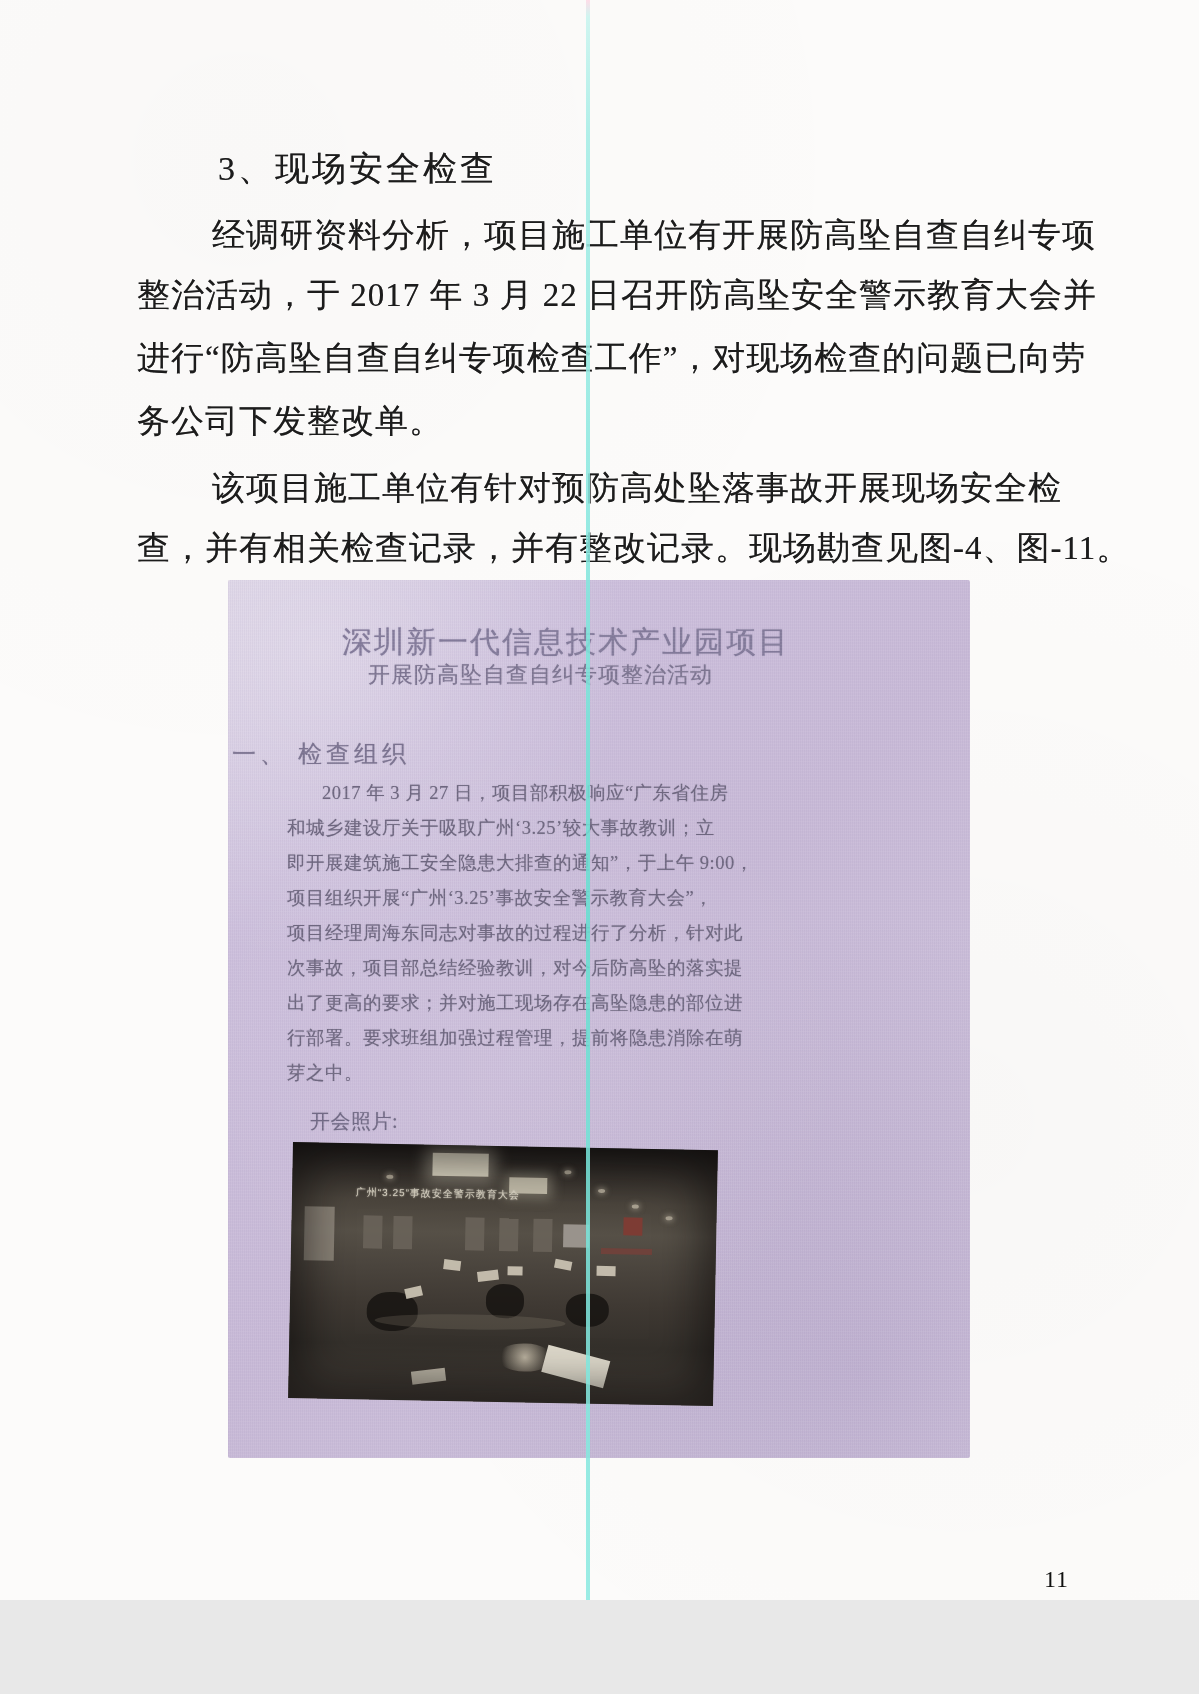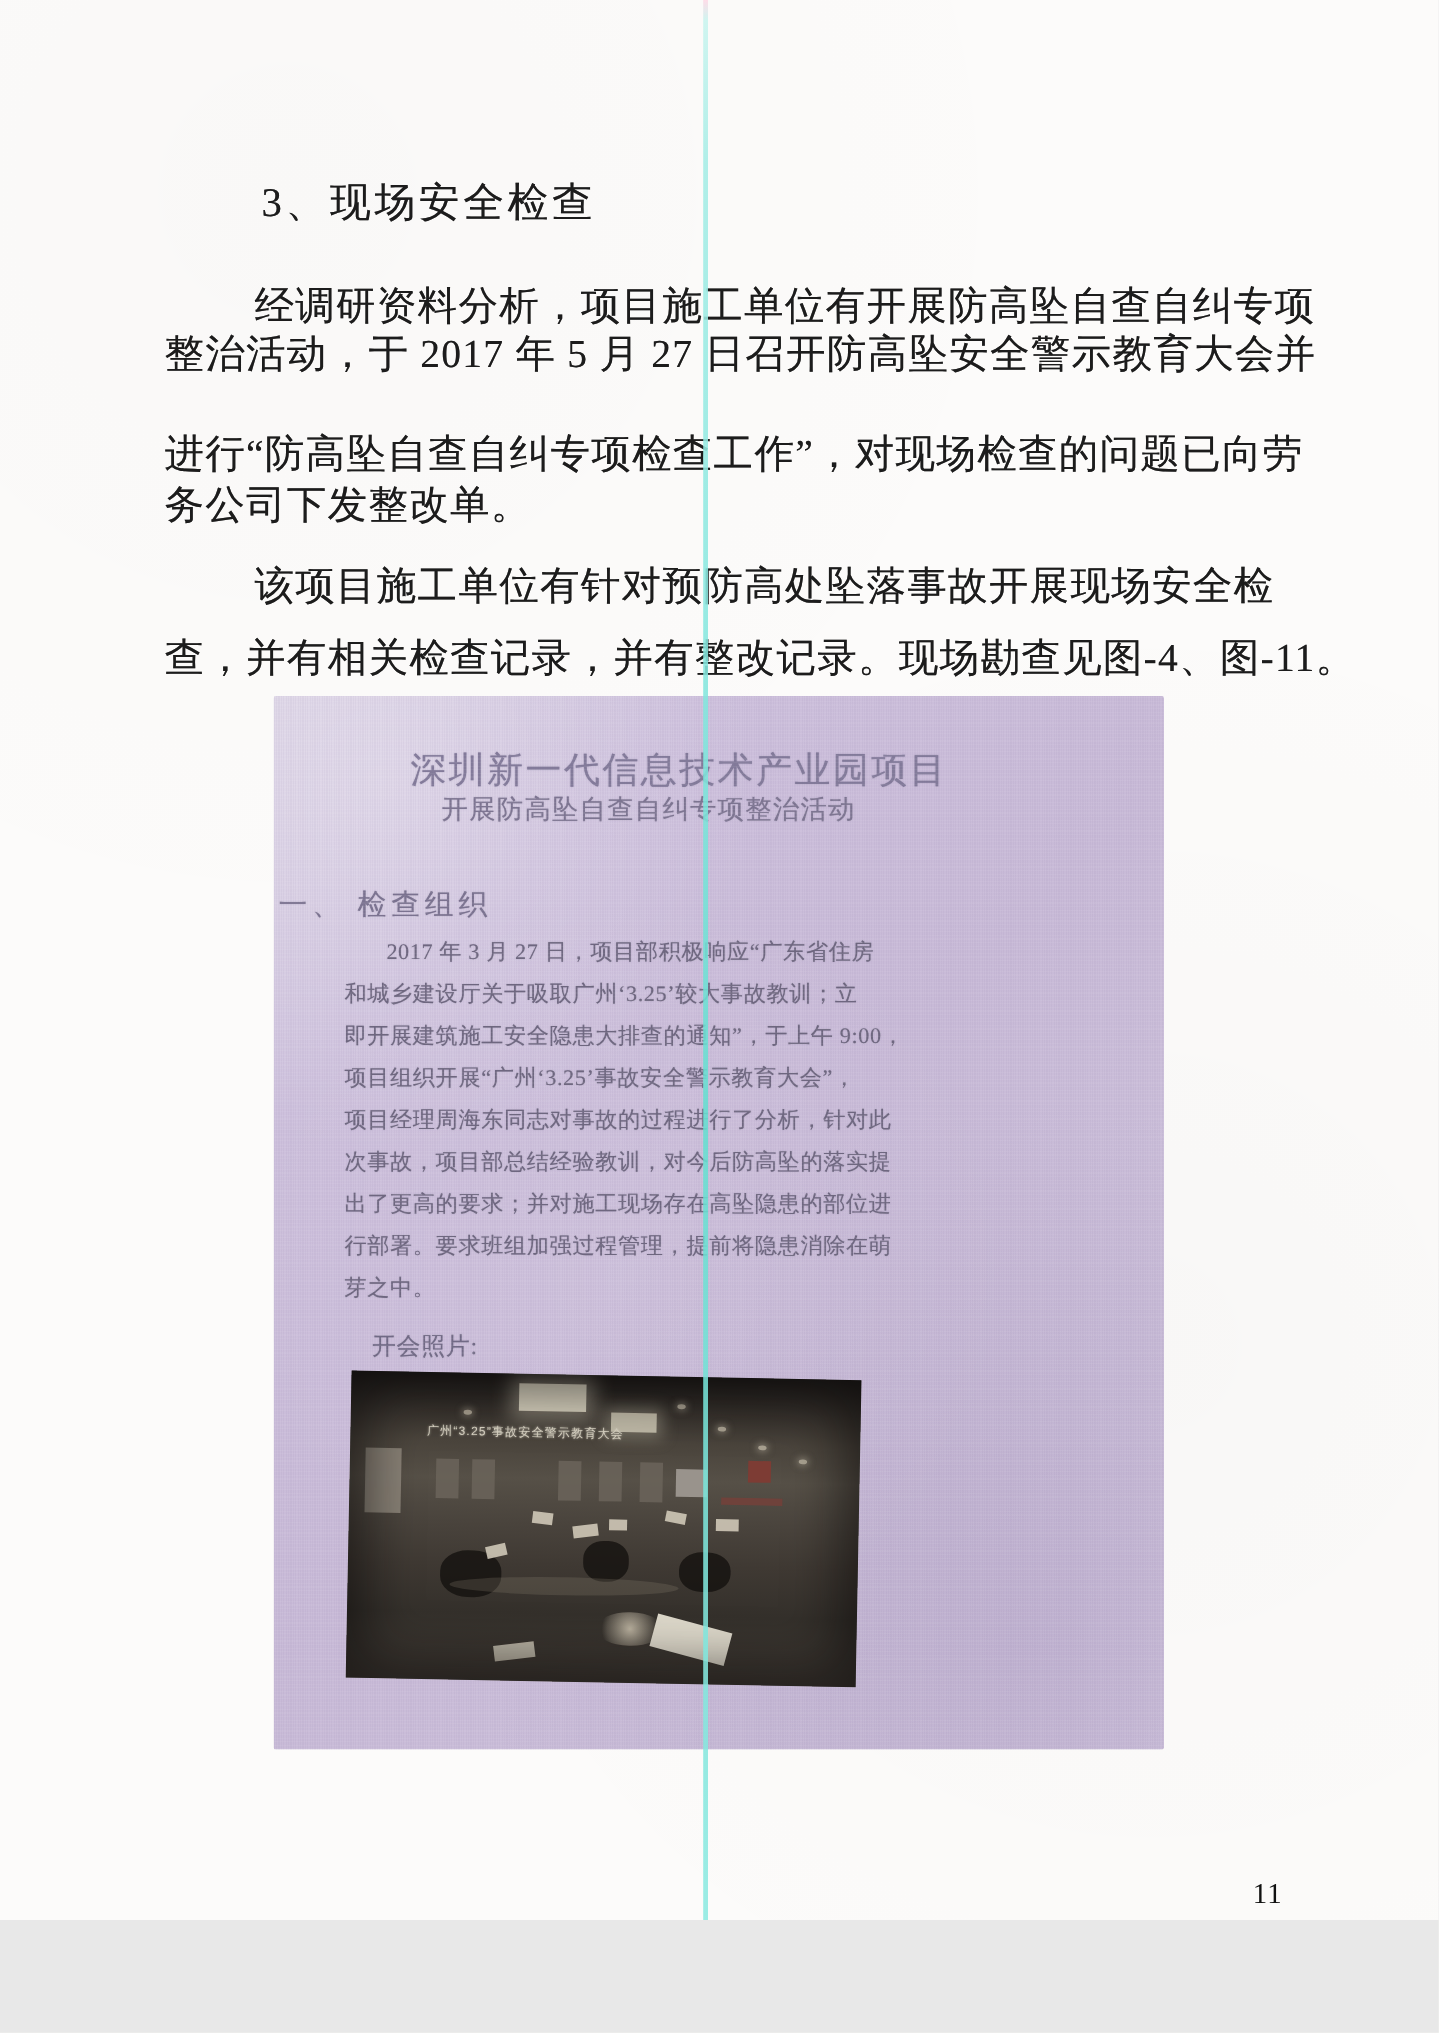--- a/index.html
+++ b/index.html
@@ -108,23 +108,23 @@
     opacity:0.88;
   }
 </style>
 </head>
 <body>
 
 <div class="page">
 
   <div class="tline heading" style="left:218px;top:146px;">3、现场安全检查</div>
 
-  <div class="tline" style="left:212px;top:213px;margin-top:20px;">经调研资料分析，项目施工单位有开展防高坠自查自纠专项</div>
-  <div class="tline" style="left:137px;top:273px;">整治活动，于 2017 年 5 月 27 日召开防高坠安全警示教育大会并</div>
-  <div class="tline" style="left:137px;top:336px;margin-top:20px;">进行“防高坠自查自纠专项检查工作”，对现场检查的问题已向劳</div>
+  <div class="tline" style="left:212px;top:213px;">经调研资料分析，项目施工单位有开展防高坠自查自纠专项</div>
+  <div class="tline" style="left:137px;top:273px;">整治活动，于 2017 年 3 月 22 日召开防高坠安全警示教育大会并</div>
+  <div class="tline" style="left:137px;top:336px;">进行“防高坠自查自纠专项检查工作”，对现场检查的问题已向劳</div>
   <div class="tline" style="left:212px;top:466px;">该项目施工单位有针对预防高处坠落事故开展现场安全检</div>
 
   <div class="tline" style="left:137px;top:399px;">务公司下发整改单。</div>
   <div class="tline" style="left:137px;top:526px;">查，并有相关检查记录，并有整改记录。现场勘查见图-4、图-11。</div>
 
   <div class="scan">
     <div class="sline s-title" style="left:114px;top:42px;">深圳新一代信息技术产业园项目</div>
     <div class="sline s-subtitle" style="left:140px;top:80px;">开展防高坠自查自纠专项整治活动</div>
     <div class="sline s-section" style="left:4px;top:158px;">一、 检查组织</div>
 

